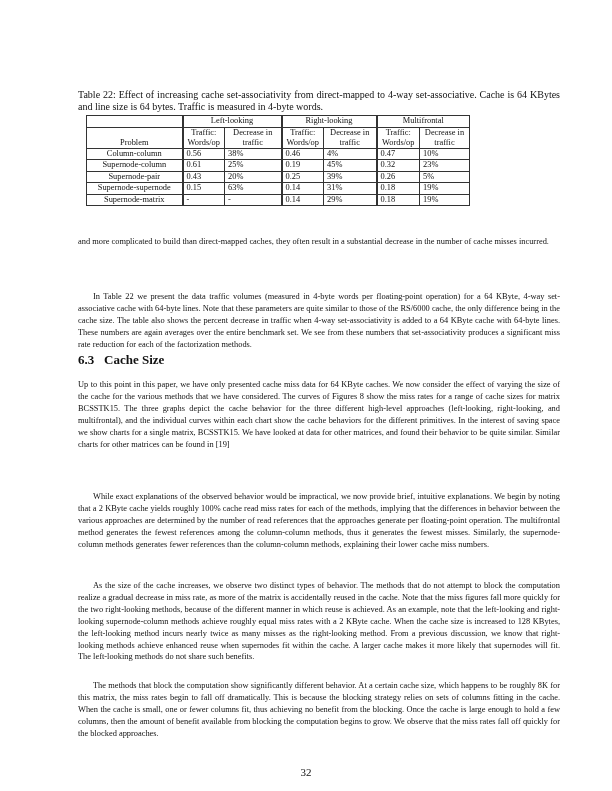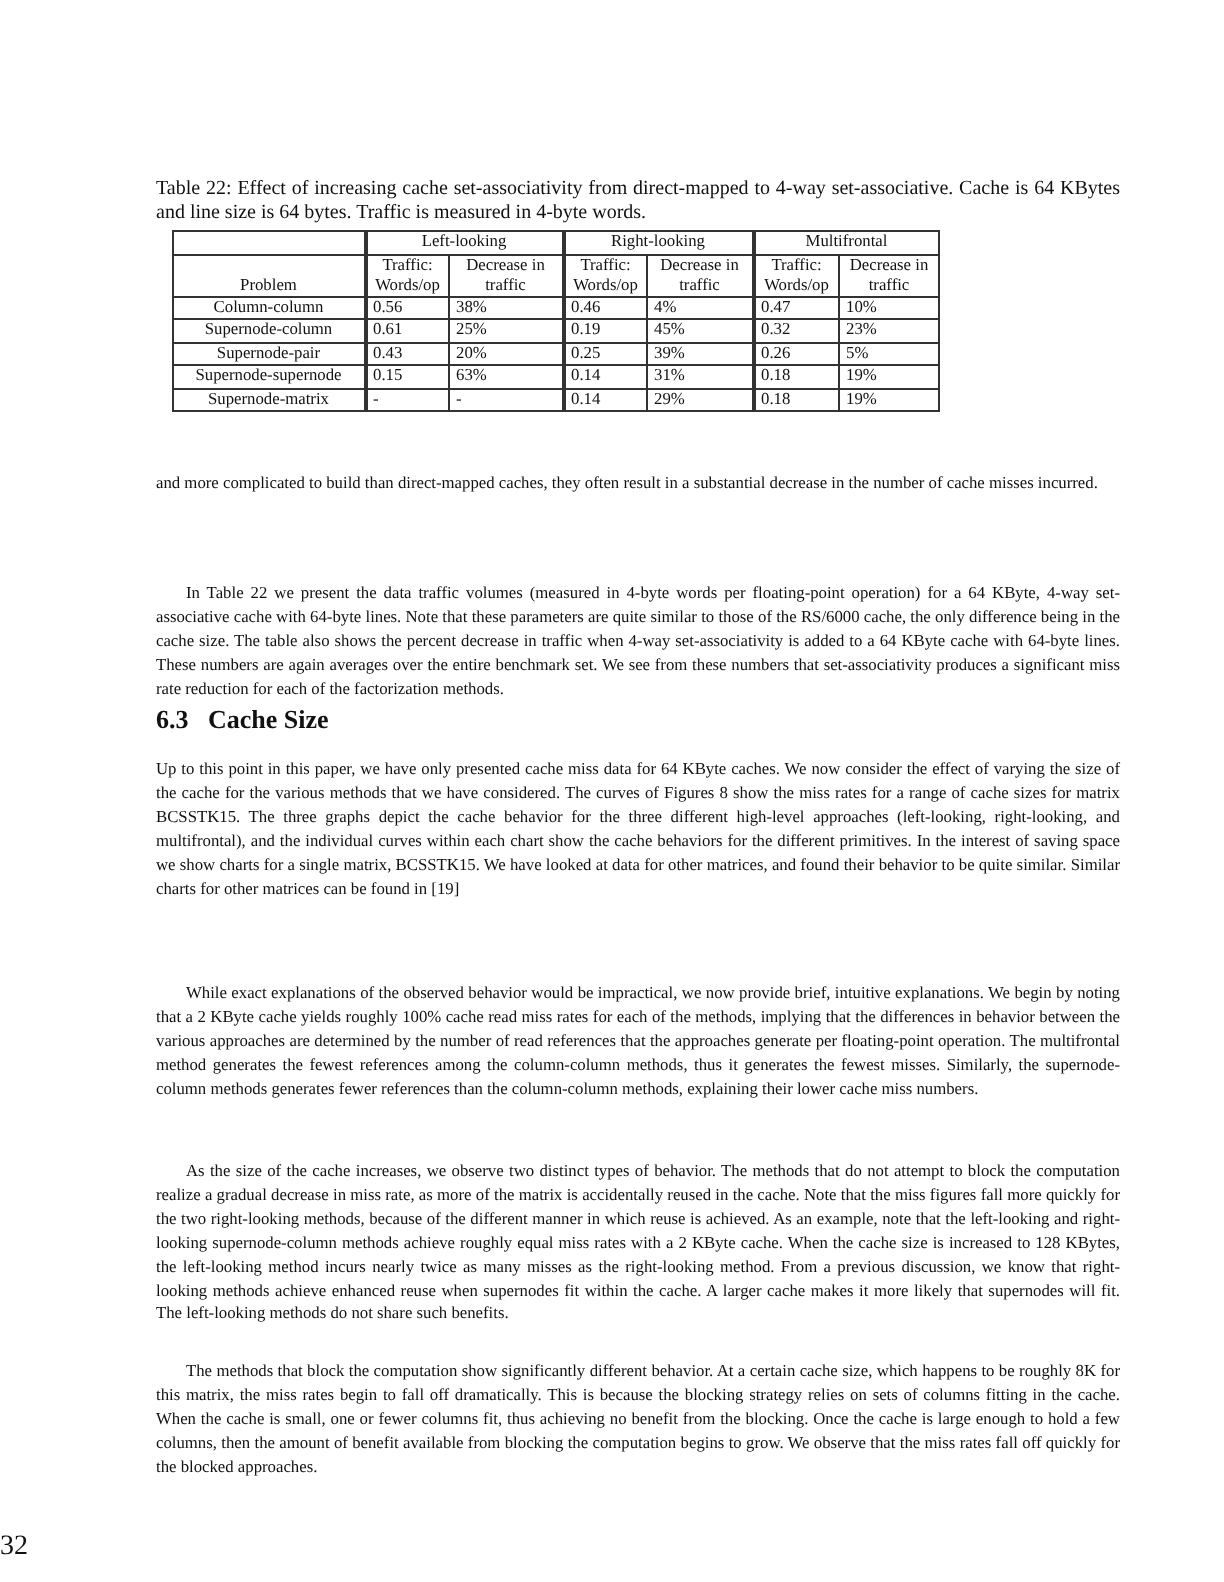--- a/index.html
+++ b/index.html
@@ -43,21 +43,21 @@
   }
   .para.indent { text-indent: 15px; margin-top: 27px; }
   .section-heading {
     position: absolute; left: 78px; top: 352px;
     font-size: 13px; font-weight: bold;
     font-family: "Liberation Serif", serif;
   }
   .section-heading .num { display: inline-block; width: 26px; }
   .page-number {
     position: absolute; left: 0; width: 612px; top: 766px;
-    font-size: 14px;
+    text-align: center; font-size: 11px;
   }
 </style>
 </head>
 <body>
 
 <div class="caption">Table 22: Effect of increasing cache set-associativity from direct-mapped to 4-way set-associative. Cache is 64 KBytes and line size is 64 bytes. Traffic is measured in 4-byte words.</div>
 
 <table class="data">
   <colgroup>
     <col class="col-problem">

